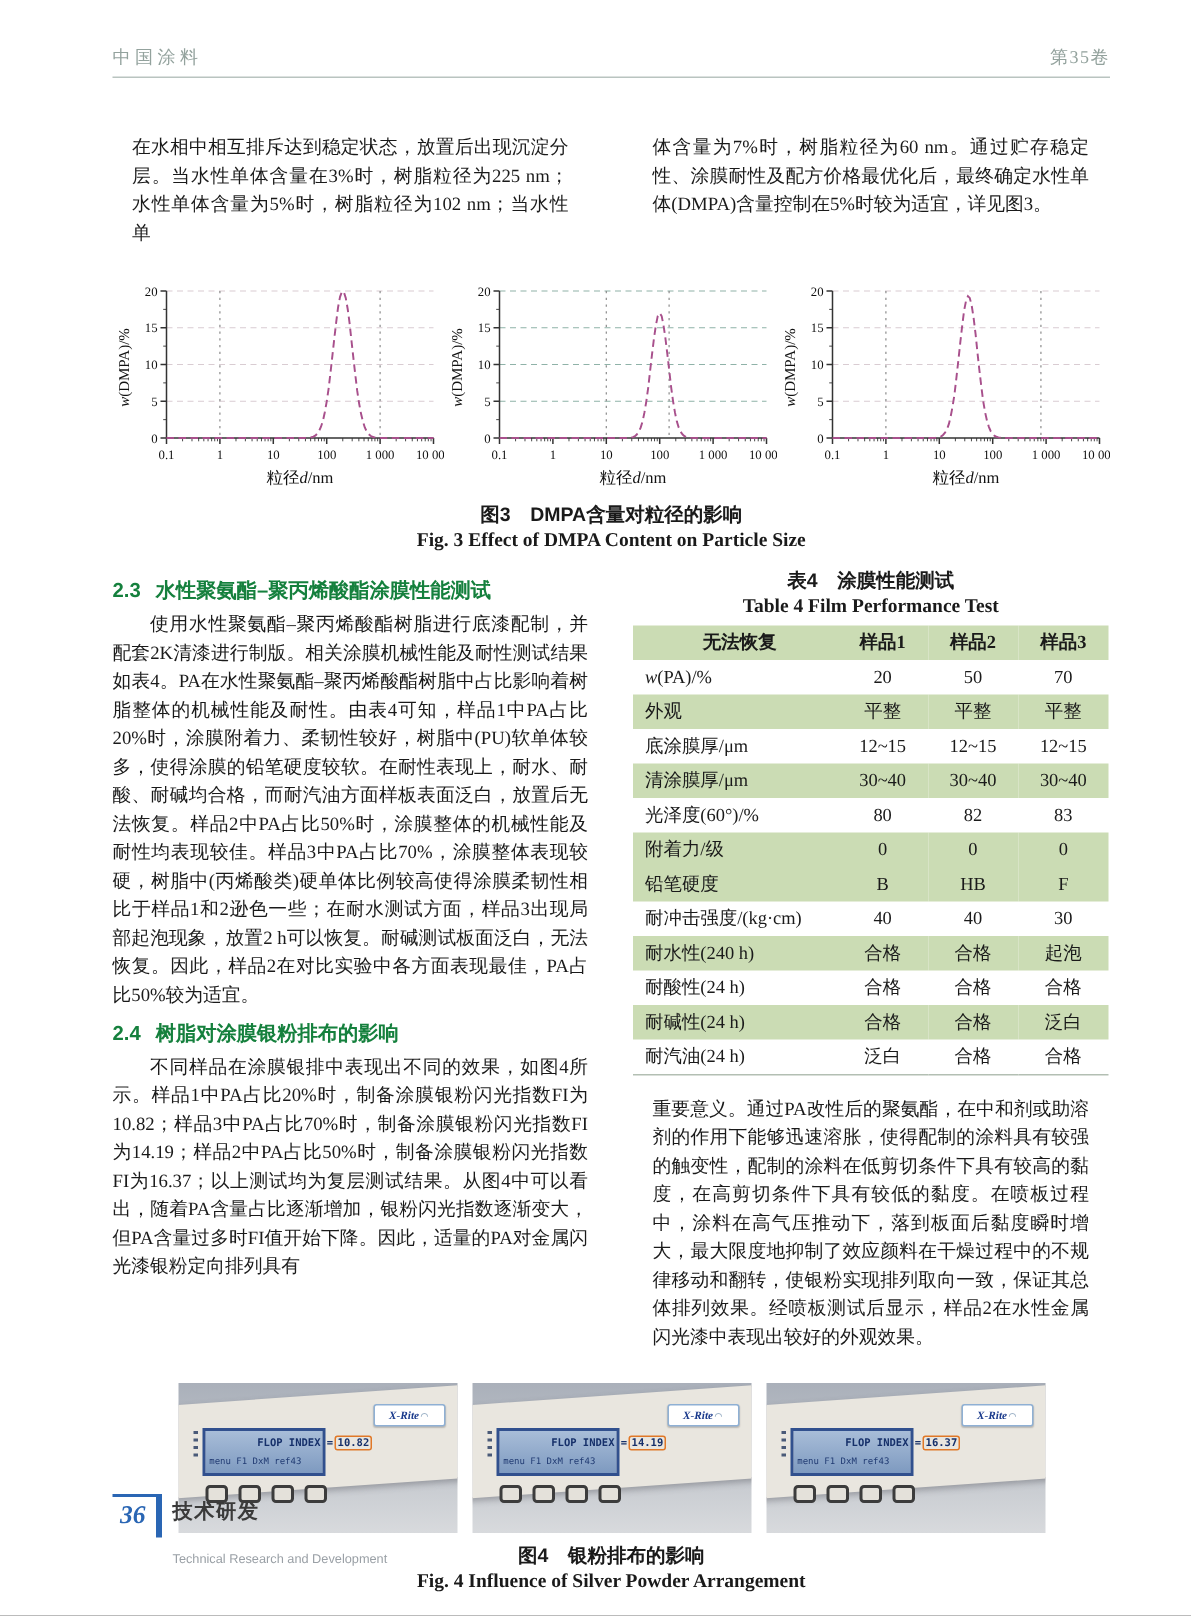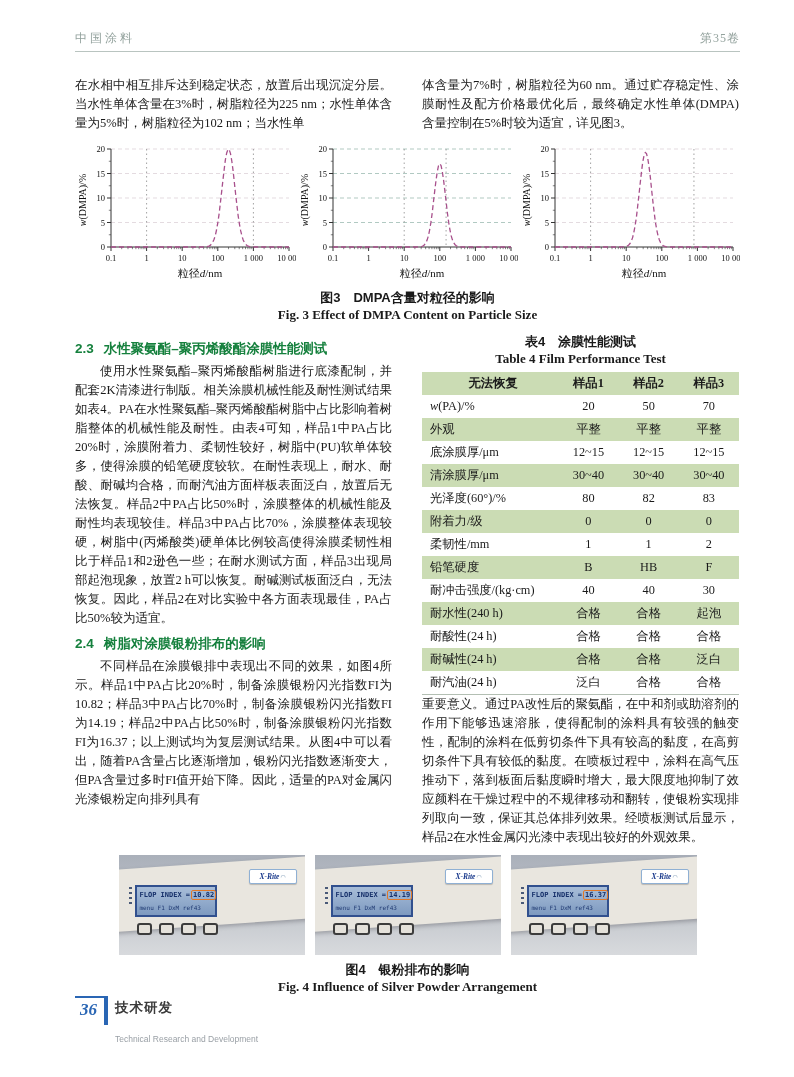--- a/index.html
+++ b/index.html
@@ -7,21 +7,21 @@
         font-family:"Liberation Serif","DejaVu Serif",serif;color:#1a1a1a;overflow:hidden;
         box-sizing:border-box;padding:30px 54px 0 75px;}
   
   .hdr{display:flex;justify-content:space-between;align-items:flex-end;
        color:#93a29d;font-size:12px;letter-spacing:3px;padding-bottom:4px;}
   .hdr .vol{letter-spacing:1px;}
   .hdr-rule{border:none;border-top:1px solid #b9c4c0;margin:0 0 24px 0;}
   
   .cols{display:flex;gap:30px;}
   .col{width:317px;font-size:12.5px;line-height:19px;text-align:justify;}
-  p.cont{margin:0;}
+  p.cont{margin:13px;}
   p.indent{margin:0;text-indent:2em;}
   
   .fig3{display:flex;justify-content:space-between;margin-top:10px;}
   .chart{width:221px;height:140px;}
   .figcap{ text-align:center;margin-top:6px;line-height:17px;}
   .figcap .zh{font-weight:bold;font-size:13px;font-family:"Liberation Sans",sans-serif;}
   .figcap .en{font-weight:bold;font-size:13px;}
   
   .main{margin-top:10px;}
   .sec-h{color:#15803d;font-weight:bold;font-size:13.5px;margin:6px 0 4px 0;
@@ -40,21 +40,21 @@
   .after-table{margin-top:7px;}
   
   .fig4{display:flex;justify-content:center;gap:10px;margin-top:8px;}
   .photo{position:relative;width:186px;height:100px;overflow:hidden;
          background:linear-gradient(180deg,#aab0ba 0%,#c2c6cc 55%,#d8dadd 100%);}
   .ph-body{position:absolute;left:-12px;top:8px;width:215px;height:62px;background:#e9e6df;
            transform:rotate(-4deg);box-shadow:0 2px 4px rgba(60,60,70,.35);}
   .ph-lcd{position:absolute;left:16px;top:30px;width:82px;height:32px;border:2px solid #31508e;
           background:linear-gradient(180deg,#a8bdd8,#7e9ac0);box-sizing:border-box;
           font-family:"DejaVu Sans Mono",monospace;color:#16306a;padding:3px 2px 0 3px;}
-  .ph-l1{font-size:7px;font-weight:bold;white-space:nowrap;display:flex;align-items:center;gap:1px;}
+  .ph-l1{font-size:7px;font-weight:bold;white-space:nowrap;display:flex;align-items:center;gap:1px;margin-left:32px;}
   .ph-val{border:1.5px solid #e07828;border-radius:2px;padding:0 1px;}
   .ph-l2{font-size:6px;margin-top:4px;white-space:nowrap;opacity:.9;}
   .ph-ticks{position:absolute;left:10px;top:32px;display:flex;flex-direction:column;gap:3px;}
   .ph-ticks i{display:block;width:3px;height:2px;background:#4a5a78;}
   .ph-btns{position:absolute;left:18px;top:68px;display:flex;gap:7px;}
   .ph-btns i{display:block;width:15px;height:12px;border:2px solid #3c3c3c;border-radius:3px;
              background:#e4e1da;box-sizing:border-box;}
   .ph-logo{position:absolute;top:14px;right:8px;width:46px;height:13px;background:#fff;
            border:1px solid #8fb0d4;border-radius:2px;display:flex;align-items:center;
            justify-content:center;font:italic bold 7.5px "Liberation Serif",serif;color:#1a3a8c;
@@ -387,26 +387,20 @@
               <td class="val">80</td>
               <td class="val">82</td>
               <td class="val">83</td>
             </tr>
             <tr class="g">
               <td class="lab">附着力/级</td>
               <td class="val">0</td>
               <td class="val">0</td>
               <td class="val">0</td>
             </tr>
-            <tr>
-              <td class="lab">柔韧性/mm</td>
-              <td class="val">1</td>
-              <td class="val">1</td>
-              <td class="val">2</td>
-            </tr>
             <tr class="g">
               <td class="lab">铅笔硬度</td>
               <td class="val">B</td>
               <td class="val">HB</td>
               <td class="val">F</td>
             </tr>
             <tr>
               <td class="lab">耐冲击强度/(kg·cm)</td>
               <td class="val">40</td>
               <td class="val">40</td>

